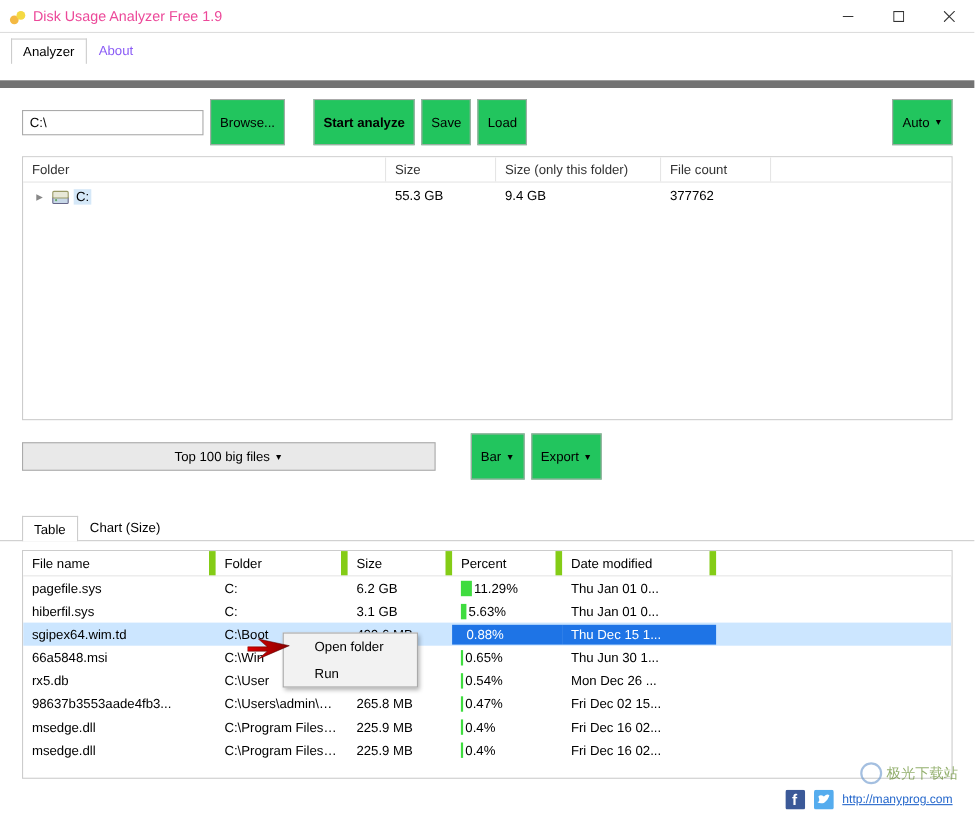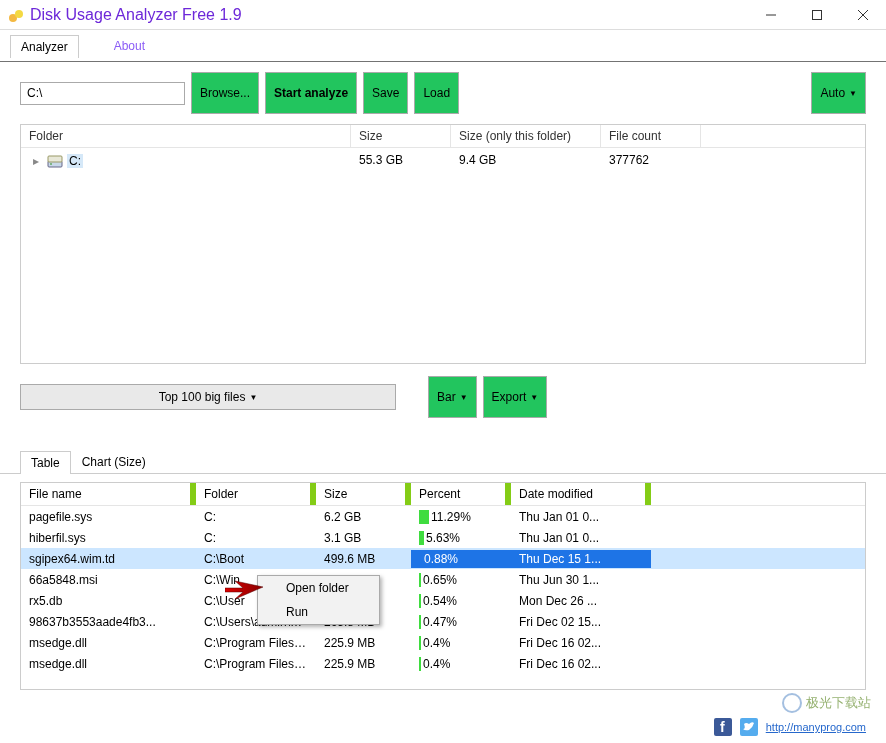--- a/index.html
+++ b/index.html
@@ -1,35 +1,35 @@
 <!DOCTYPE html>
 <html><head>
 <meta charset="utf-8">
 <style>
 * { box-sizing: border-box; margin: 0; padding: 0; }
 body { font-family: "Segoe UI", Tahoma, sans-serif; font-size: 12px; background: #fff; width: 886px; height: 743px; overflow: hidden; position: relative; }
 
 
 .titlebar { height: 30px; display: flex; align-items: center; padding: 0 0 0 8px; border-bottom: 1px solid #ddd; }
 .titlebar .app-icon { width: 16px; height: 16px; margin-right: 6px; }
-.titlebar .title { flex: 1; font-size: 16px; color: #6d28d9; }
+.titlebar .title { flex: 1; font-size: 13px; color: #ec4899; }
 .win-controls { display: flex; }
 .win-btn { width: 46px; height: 30px; display: flex; align-items: center; justify-content: center; cursor: pointer; }
 
 
-.main-tabs { display: flex; padding: 4px 10px 4px 10px; border-bottom: 1px solid #737373; gap: 24px; }
+.main-tabs { display: flex; padding: 4px 10px 16px 10px; border-bottom: 7px solid #737373; }
 .main-tab { padding: 4px 10px; border: 1px solid transparent; border-bottom: none; cursor: pointer; }
 .main-tab.active { border-color: #ccc; background: #fff; position: relative; top: 1px; }
 .main-tab:not(.active) { color: #8b5cf6; }
 
 
 .toolbar { display: flex; align-items: center; padding: 10px 20px; gap: 6px; }
 .path-input { width: 165px; height: 23px; border: 1px solid #aaa; padding: 2px 6px; font-size: 12px; }
 .btn { height: 34px; padding: 20px 8px; border: 1px solid #aaa; background: #22c55e; cursor: pointer; font-size: 12px; display: inline-flex; align-items: center; }
-.btn.bold { font-weight: bold; }
+.btn.bold { font-weight: bold; margin-left: 20px; }
 .spacer { flex: 1; }
 .dropdown-caret { margin-left: 4px; font-size: 8px; }
 
 
 .tree-panel { margin: 0 20px; border: 1px solid #ccc; height: 240px; overflow: auto; }
 .tree-header { display: flex; background: #fff; border-bottom: 1px solid #e5e5e5; }
 .tree-header > div { padding: 4px 8px; border-right: 1px solid #e5e5e5; color: #333; }
 .tree-row { display: flex; padding: 3px 0; }
 .tree-row > div { padding: 2px 8px; }
 .col-folder { width: 330px; }

